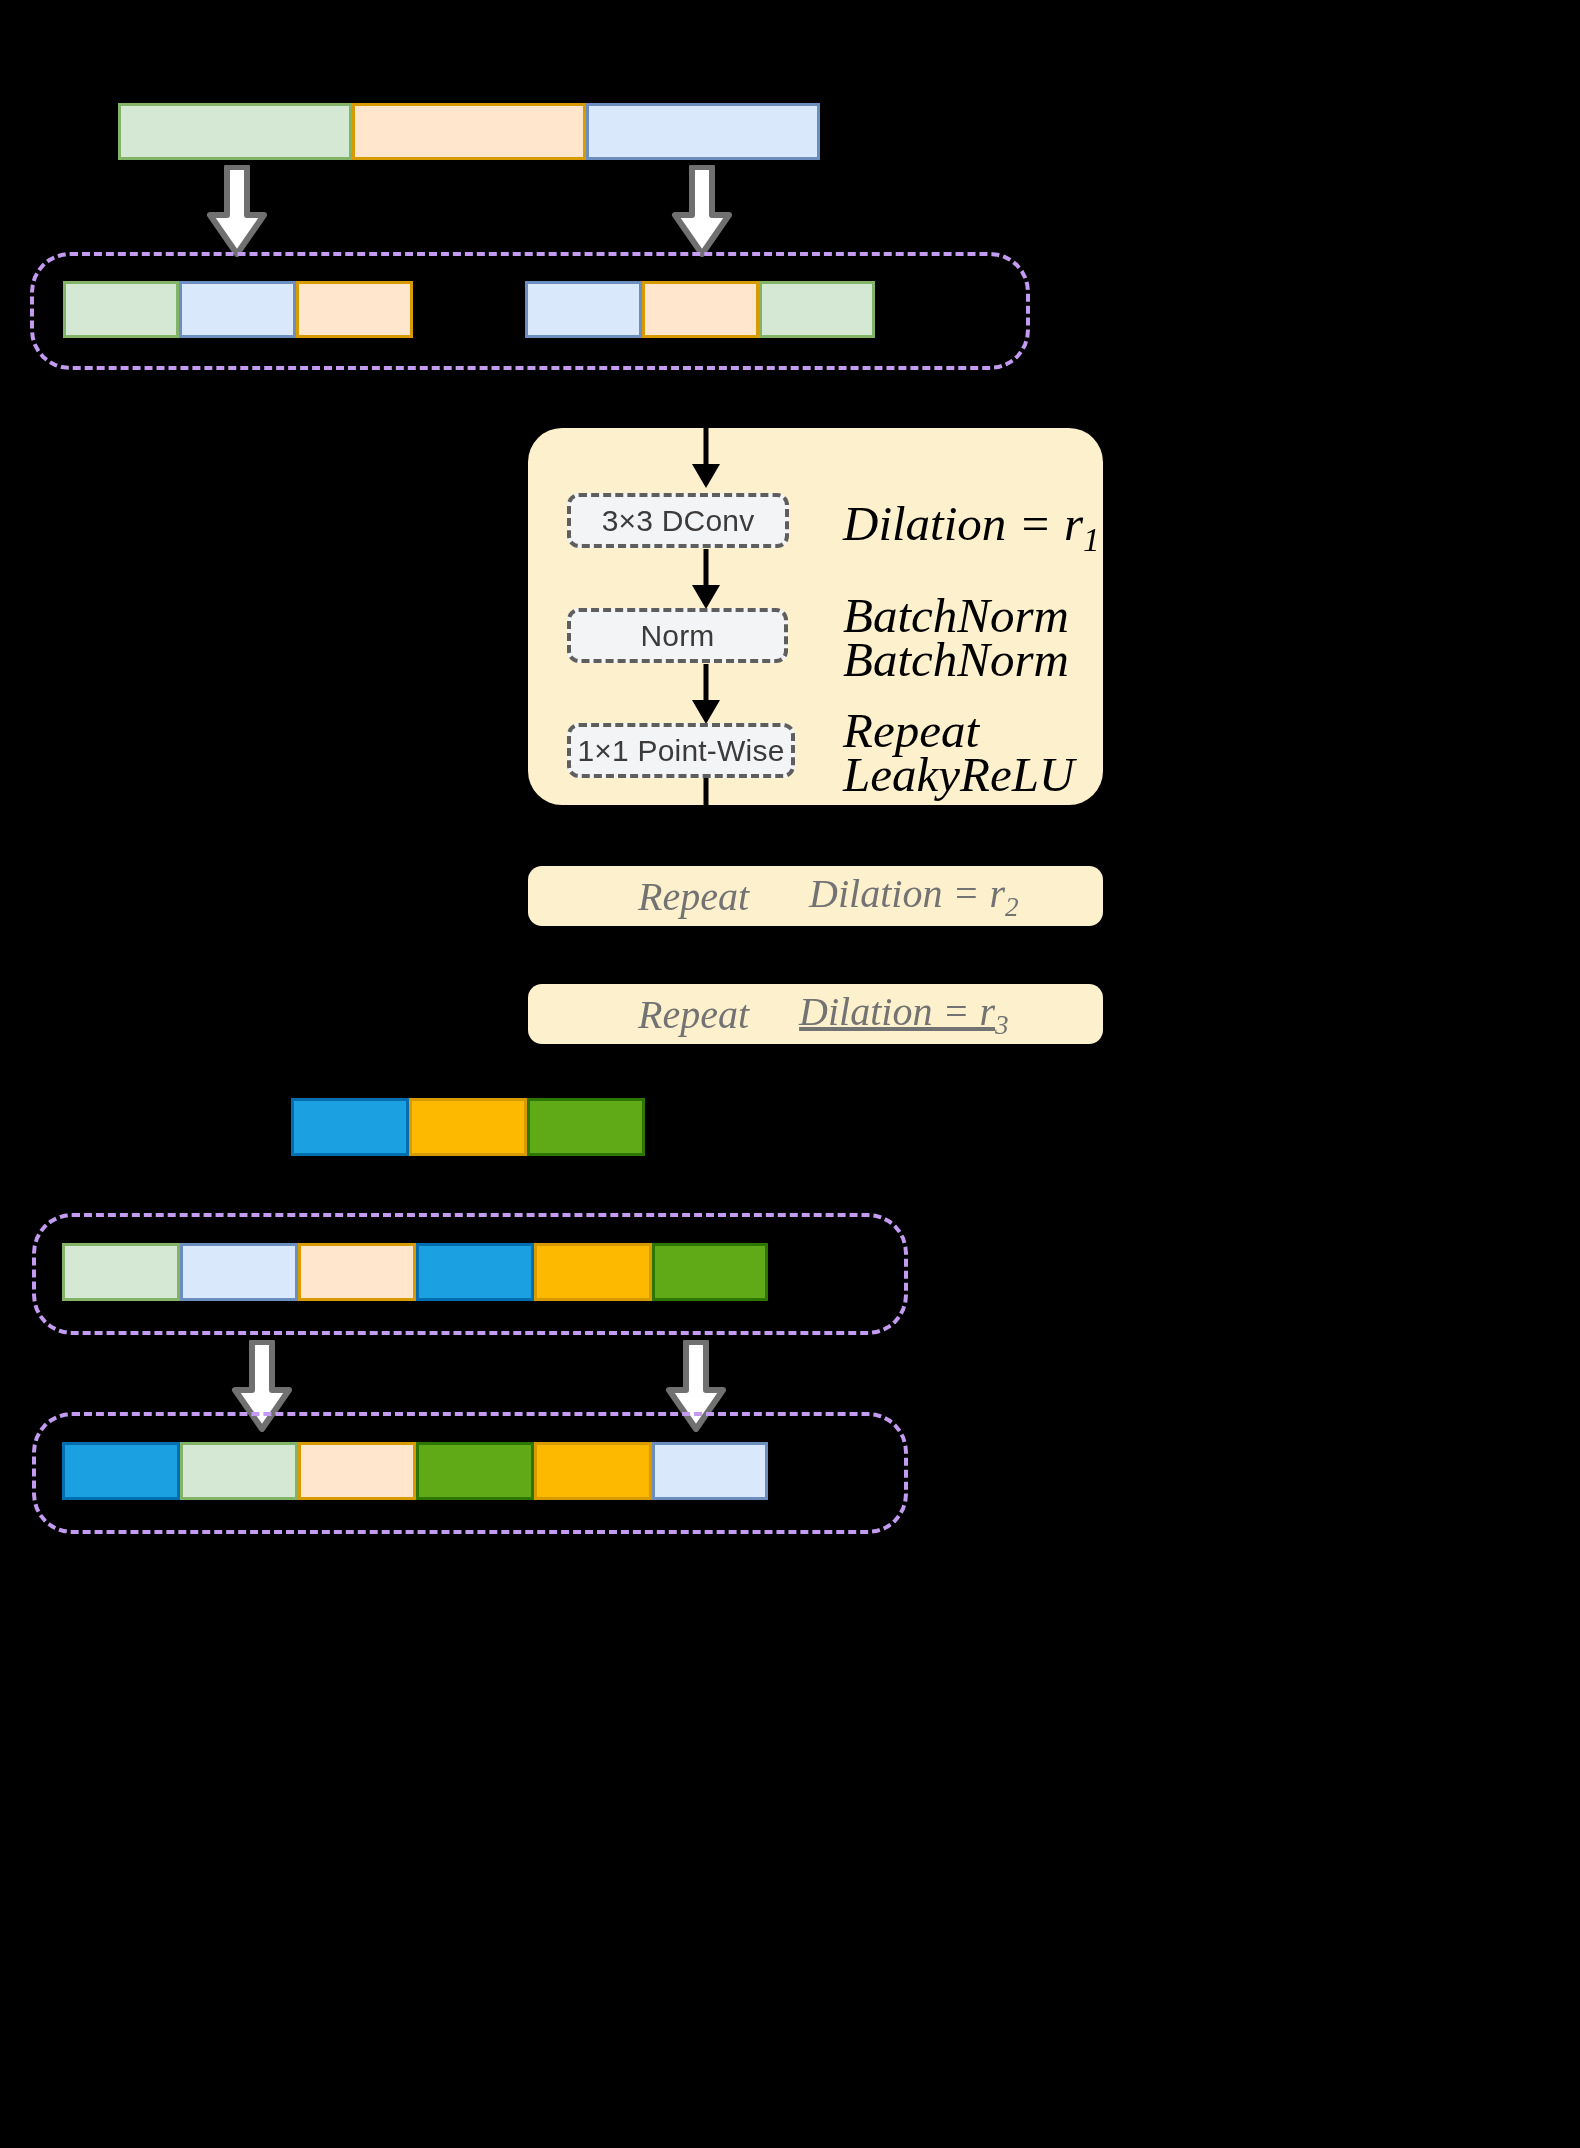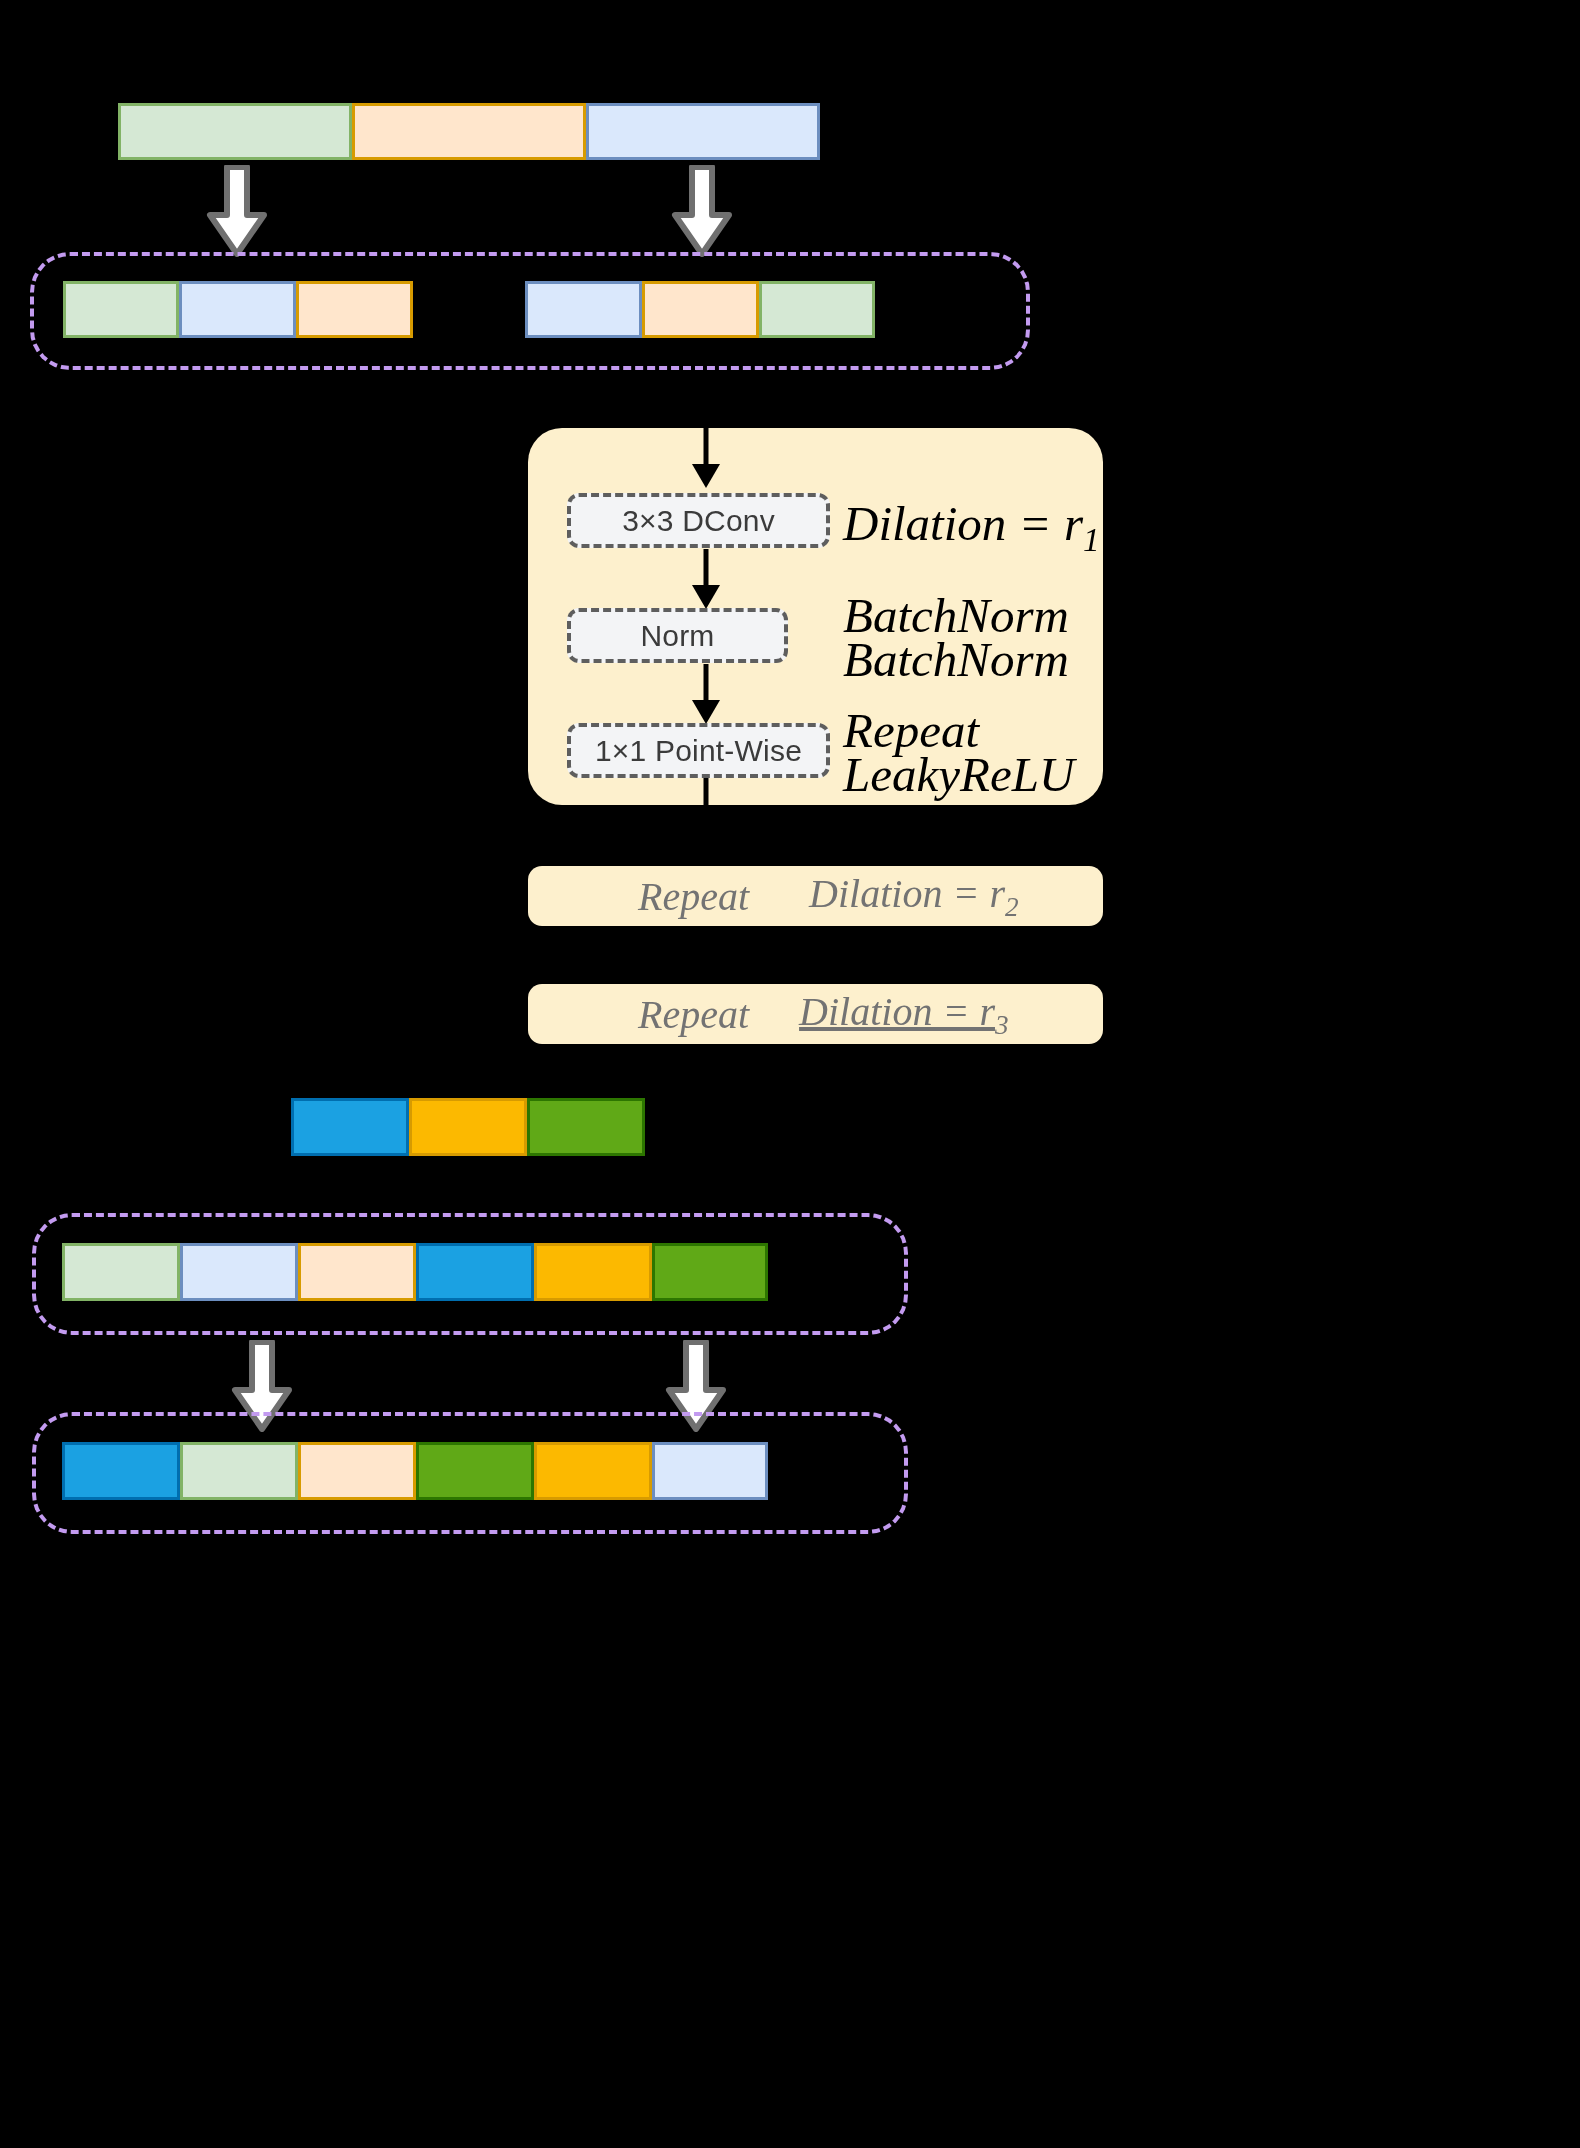--- a/index.html
+++ b/index.html
@@ -77,21 +77,21 @@
     <div class="cell c-green" style="width:116px;"></div>
   </div>
 
   <div class="module" style="left:528px;top:428px;width:575px;height:377px;"></div>
 
   <svg class="blkarrow" style="left:686px;top:420px;" width="40" height="70" viewBox="0 0 40 70">
     <path d="M20 0 L20 50" stroke="#000" stroke-width="5"></path>
     <path d="M6 44 L20 68 L34 44 Z" fill="#000"></path>
   </svg>
 
-  <div class="opbox" style="left:567px;top:493px;width:263px;height:55px;">
+  <div class="opbox" style="left:567px;top:493px;width:222px;height:55px;">
     <span>3×3 DConv</span>
   </div>
   <div class="mathlbl" style="left:843px;top:498px;">
     <span>Dilation = r</span><sub>1</sub>
   </div>
 
   <svg class="blkarrow" style="left:686px;top:549px;" width="40" height="62" viewBox="0 0 40 62">
     <path d="M20 0 L20 42" stroke="#000" stroke-width="5"></path>
     <path d="M6 36 L20 60 L34 36 Z" fill="#000"></path>
   </svg>
@@ -104,21 +104,21 @@
   </div>
   <div class="mathlbl" style="left:843px;top:634px;">
     <span>BatchNorm</span>
   </div>
 
   <svg class="blkarrow" style="left:686px;top:664px;" width="40" height="62" viewBox="0 0 40 62">
     <path d="M20 0 L20 42" stroke="#000" stroke-width="5"></path>
     <path d="M6 36 L20 60 L34 36 Z" fill="#000"></path>
   </svg>
 
-  <div class="opbox" style="left:567px;top:723px;width:263px;height:55px;">
+  <div class="opbox" style="left:567px;top:723px;width:228px;height:55px;">
     <span>1×1 Point-Wise</span>
   </div>
   <div class="mathlbl" style="left:843px;top:705px;">
     <span>Repeat</span>
   </div>
   <div class="mathlbl" style="left:843px;top:749px;">
     <span>LeakyReLU</span>
   </div>
 
   <svg class="blkarrow" style="left:686px;top:778px;" width="40" height="90" viewBox="0 0 40 90">

